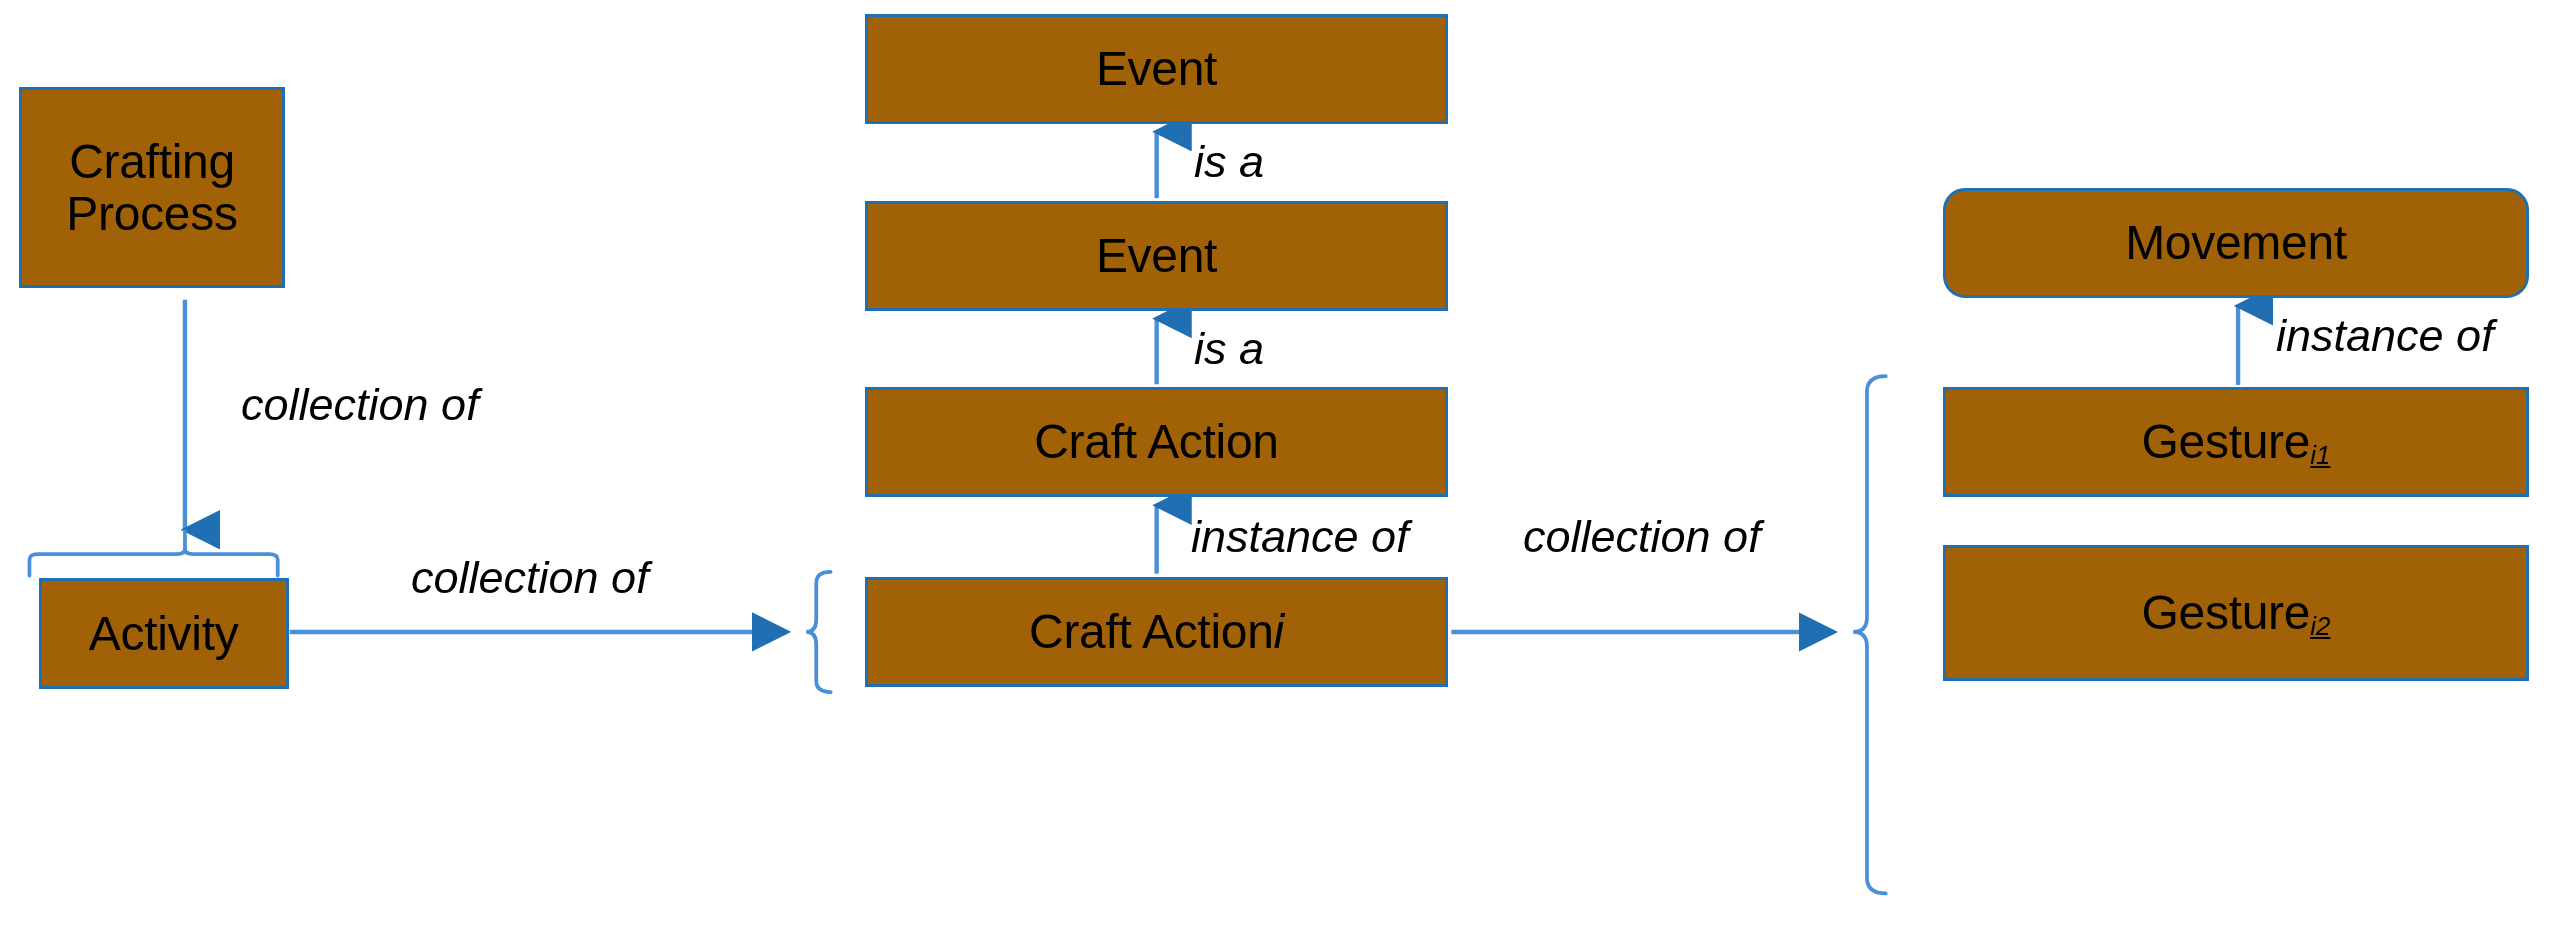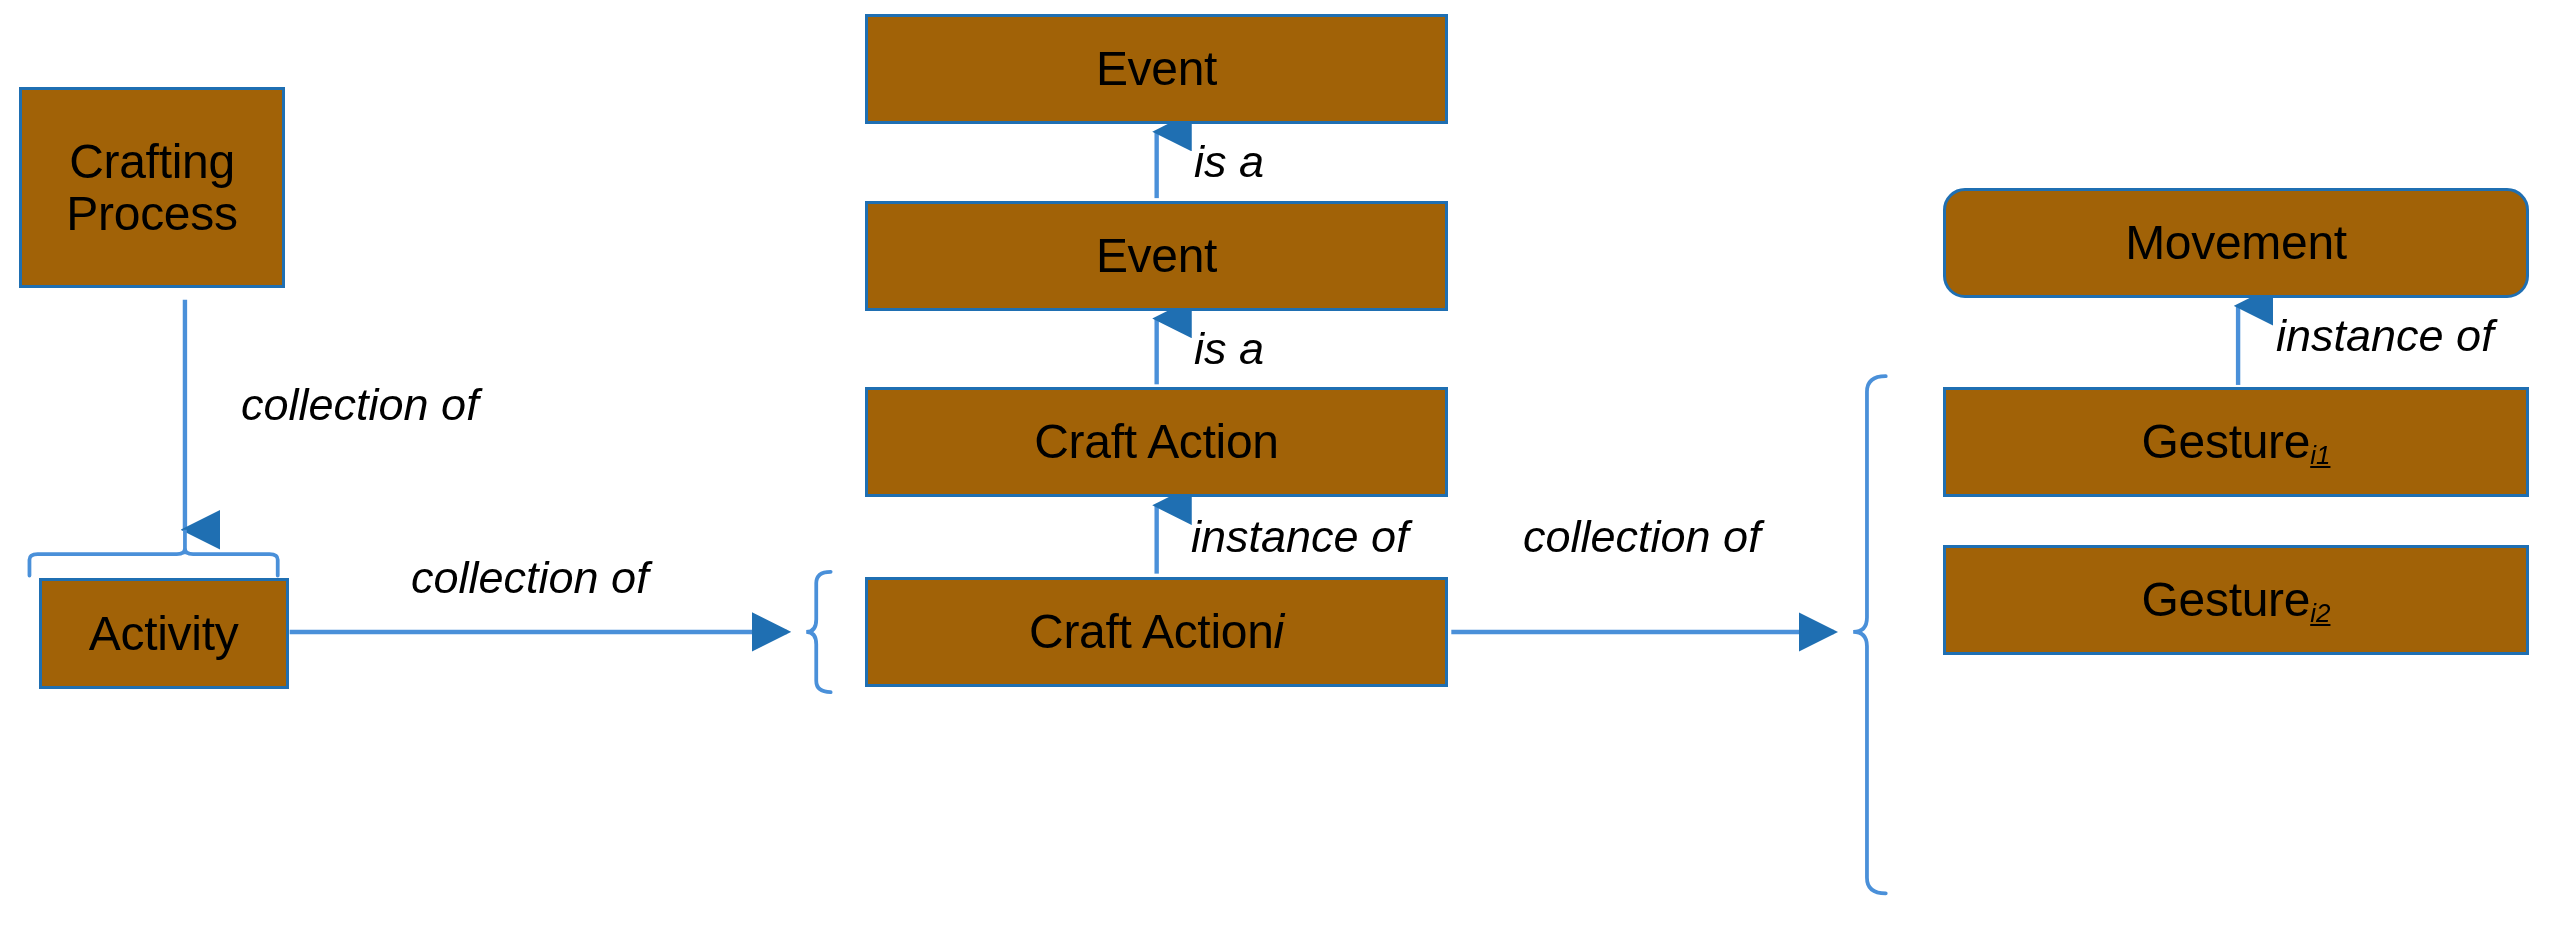--- a/index.html
+++ b/index.html
@@ -150,21 +150,21 @@
   </div>
 
   <div class="node-box" style="left:1943px; top:188px; width:586px; height:110px;border-radius:22px;">
     <span class="node-label">Movement</span>
   </div>
 
   <div class="node-box" style="left:1943px; top:387px; width:586px; height:110px;">
     <span class="node-label"><span>Gesture</span><span class="sub">i1</span></span>
   </div>
 
-  <div class="node-box" style="left:1943px; top:545px; width:586px; height:110px;">
+  <div class="node-box" style="left:1943px; top:545px; width:586px; height:136px;">
     <span class="node-label"><span>Gesture</span><span class="sub">i2</span></span>
   </div>
 
 
   <span class="edge-label" style="left:241px; top:382px;">collection of</span>
 
   <span class="edge-label" style="left:411px; top:555px;">collection of</span>
 
   <span class="edge-label" style="left:1191px; top:514px;">instance of</span>
 

